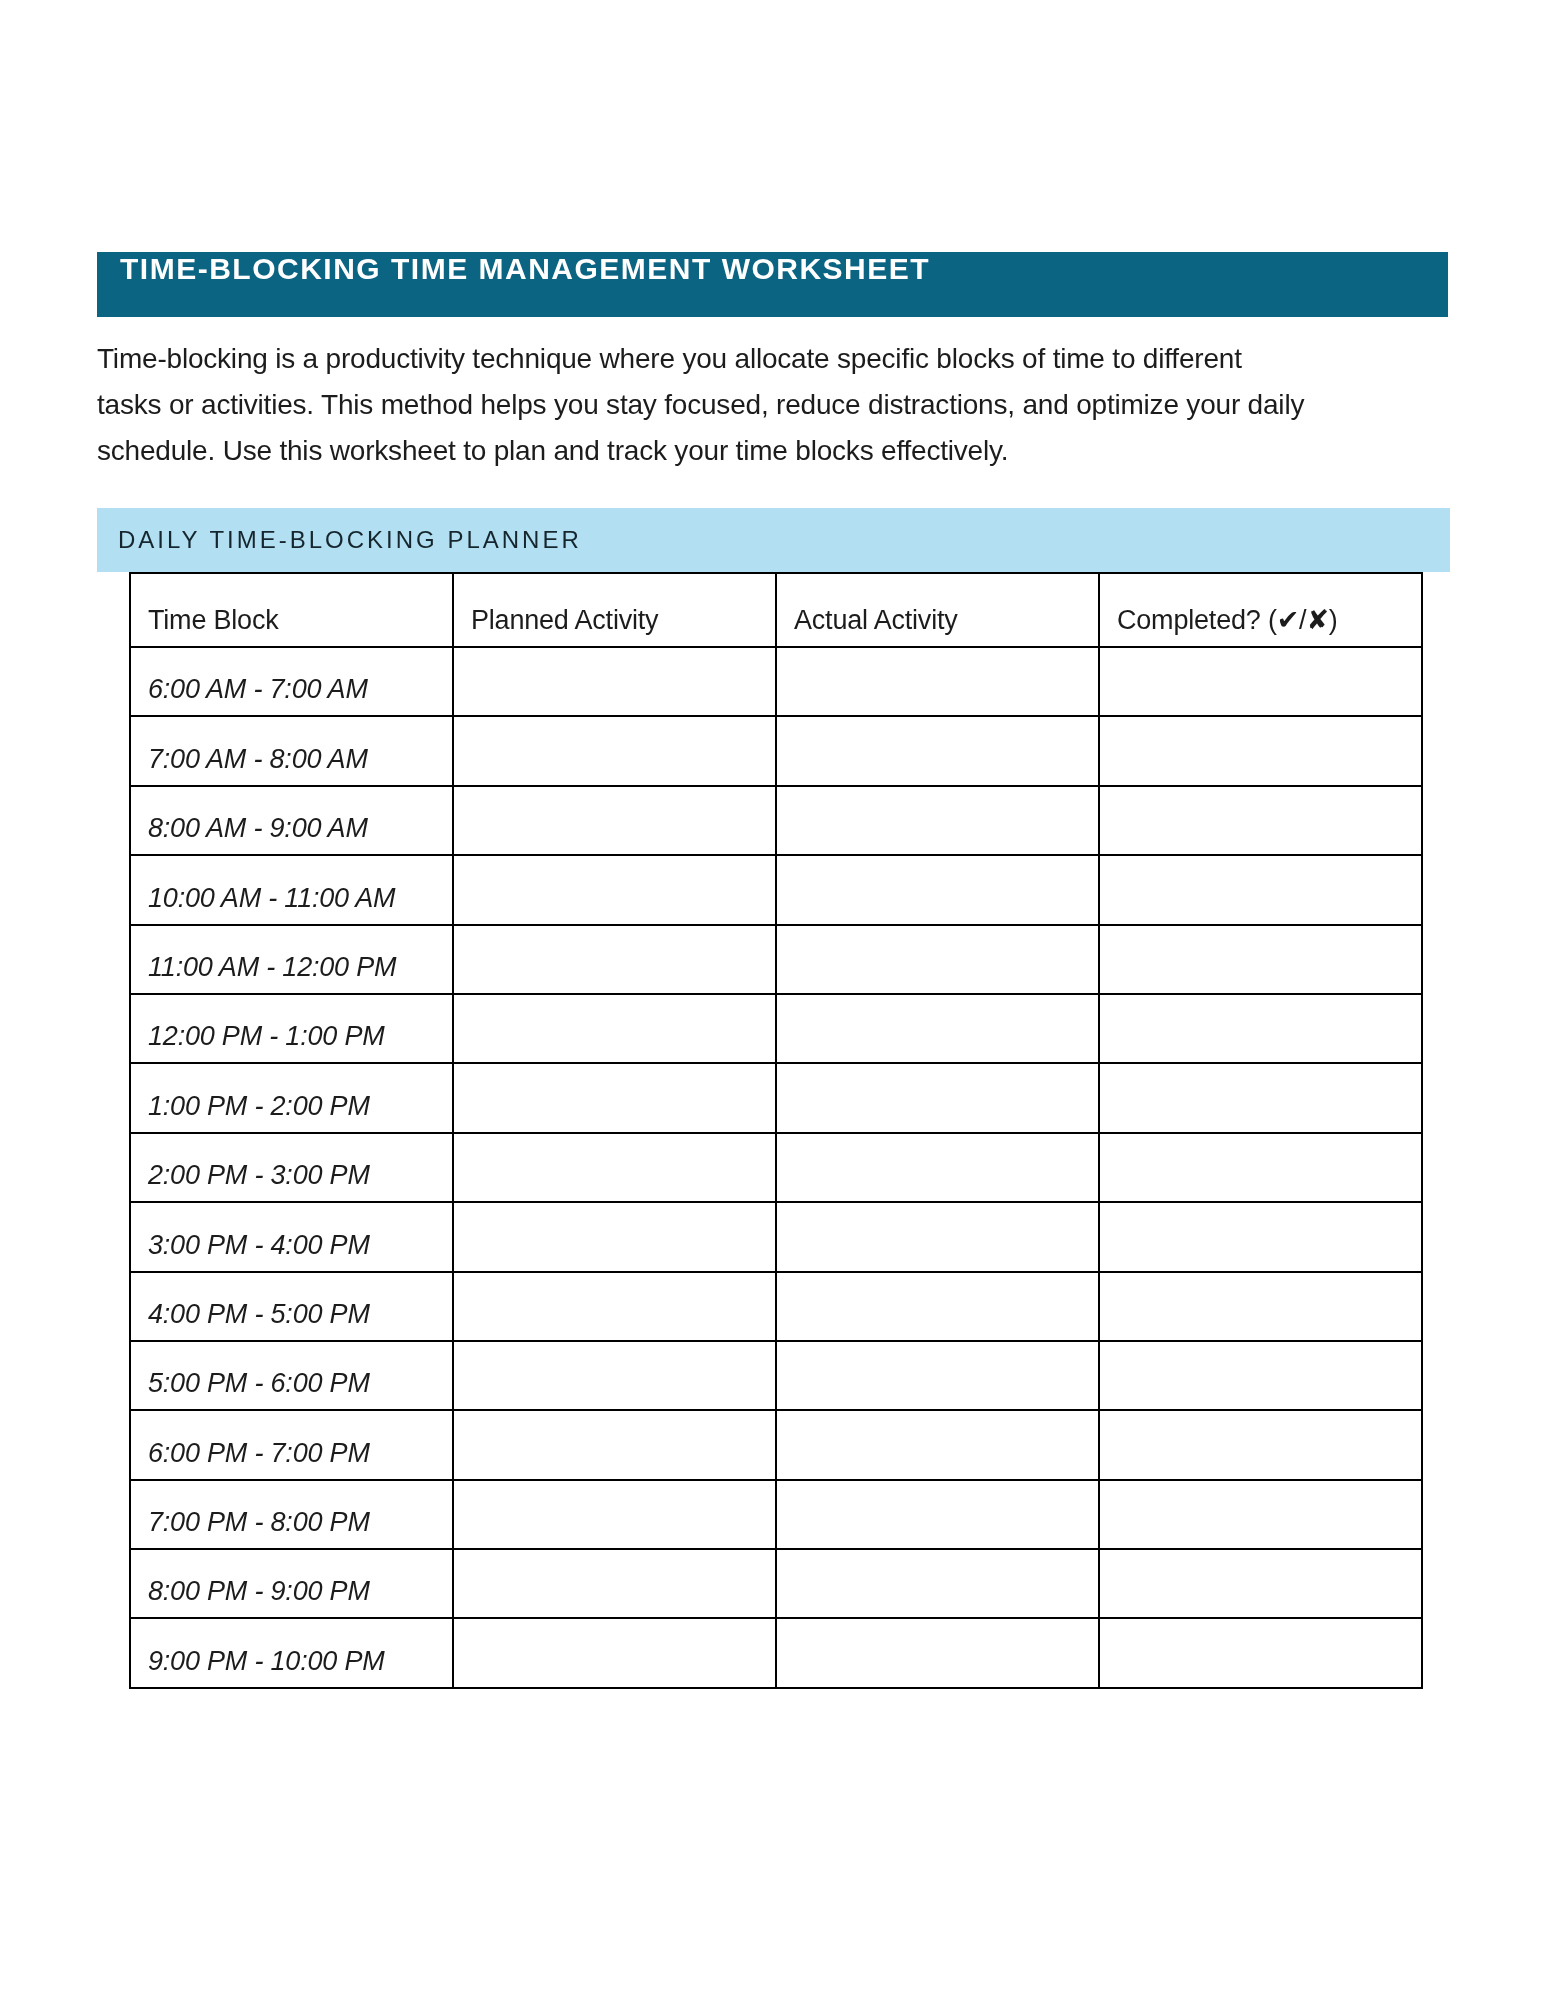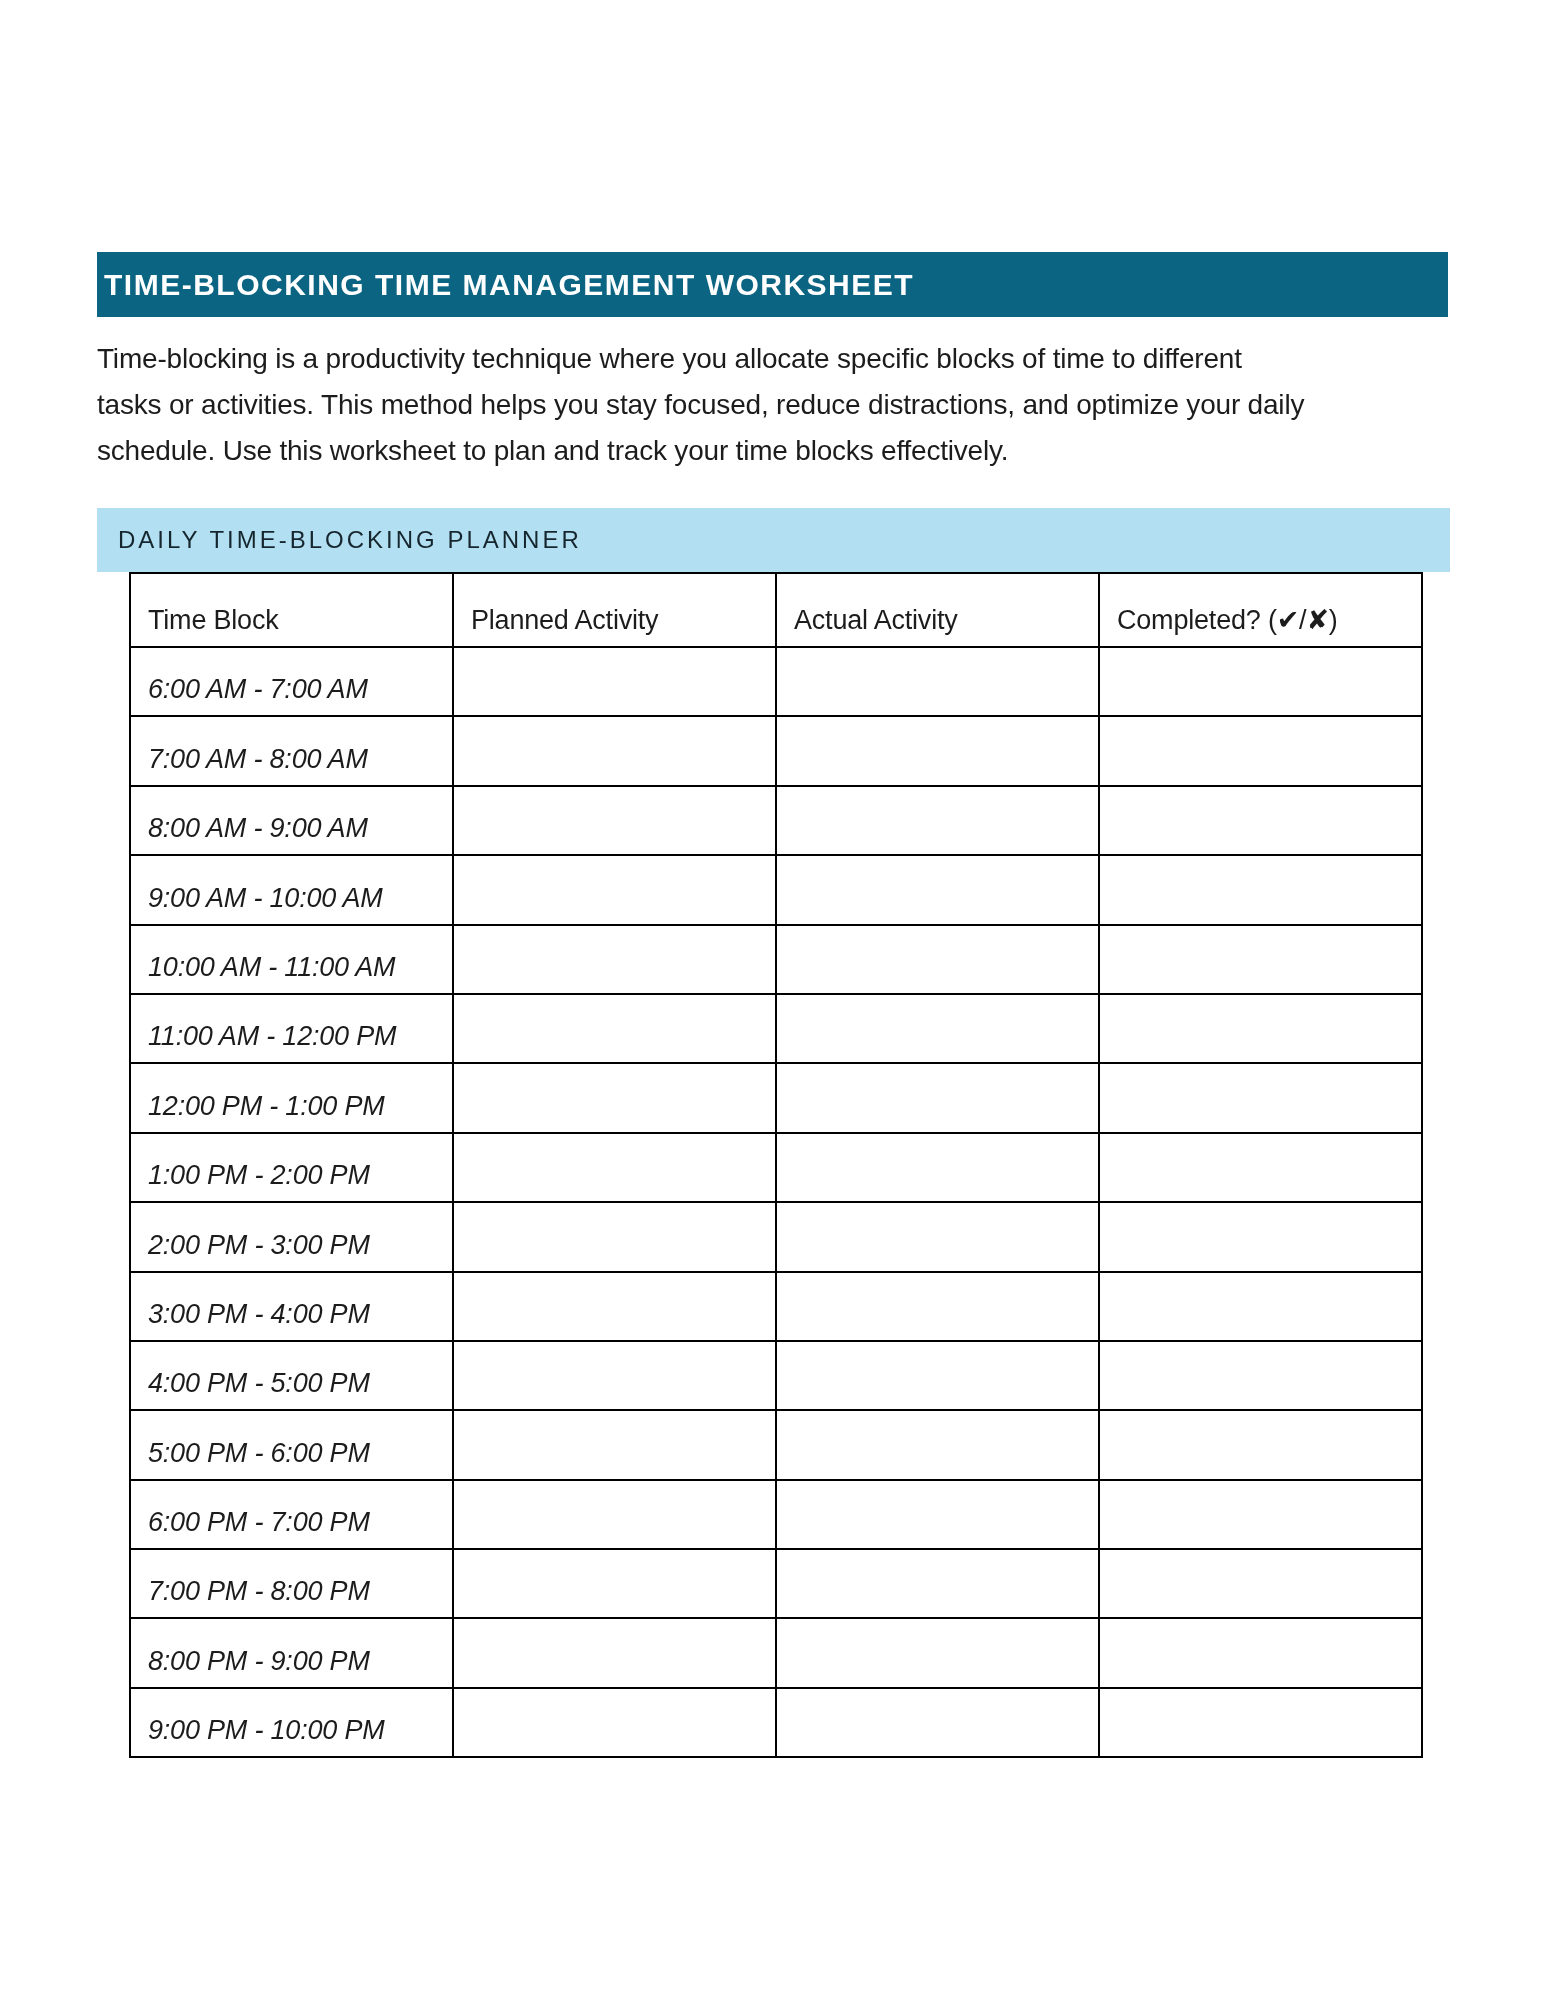--- a/index.html
+++ b/index.html
@@ -19,23 +19,23 @@
     inset: 0;
   }
   .title-bar {
     position: absolute;
     left: 97px;
     top: 252px;
     width: 1351px;
     height: 65px;
     background: var(--title-bar-bg, #0B6482);
     display: flex;
-    align-items: center;
+    align-items: flex-start;
     box-sizing: border-box;
-    padding-left: 7px;
+    padding-left: 23px;
   }
   .title-bar h1 {
     margin: 0;
     font-size: 30px;
     font-weight: bold;
     letter-spacing: 1.5px;
     color: var(--title-text, #ffffff);
     white-space: nowrap;
   }
   .intro {
@@ -143,26 +143,20 @@
           <td></td>
           <td></td>
         </tr>
         <tr>
           <td>8:00 AM - 9:00 AM</td>
           <td></td>
           <td></td>
           <td></td>
         </tr>
         <tr>
-          <td>9:00 AM - 10:00 AM</td>
-          <td></td>
-          <td></td>
-          <td></td>
-        </tr>
-        <tr>
           <td>10:00 AM - 11:00 AM</td>
           <td></td>
           <td></td>
           <td></td>
         </tr>
         <tr>
           <td>11:00 AM - 12:00 PM</td>
           <td></td>
           <td></td>
           <td></td>

